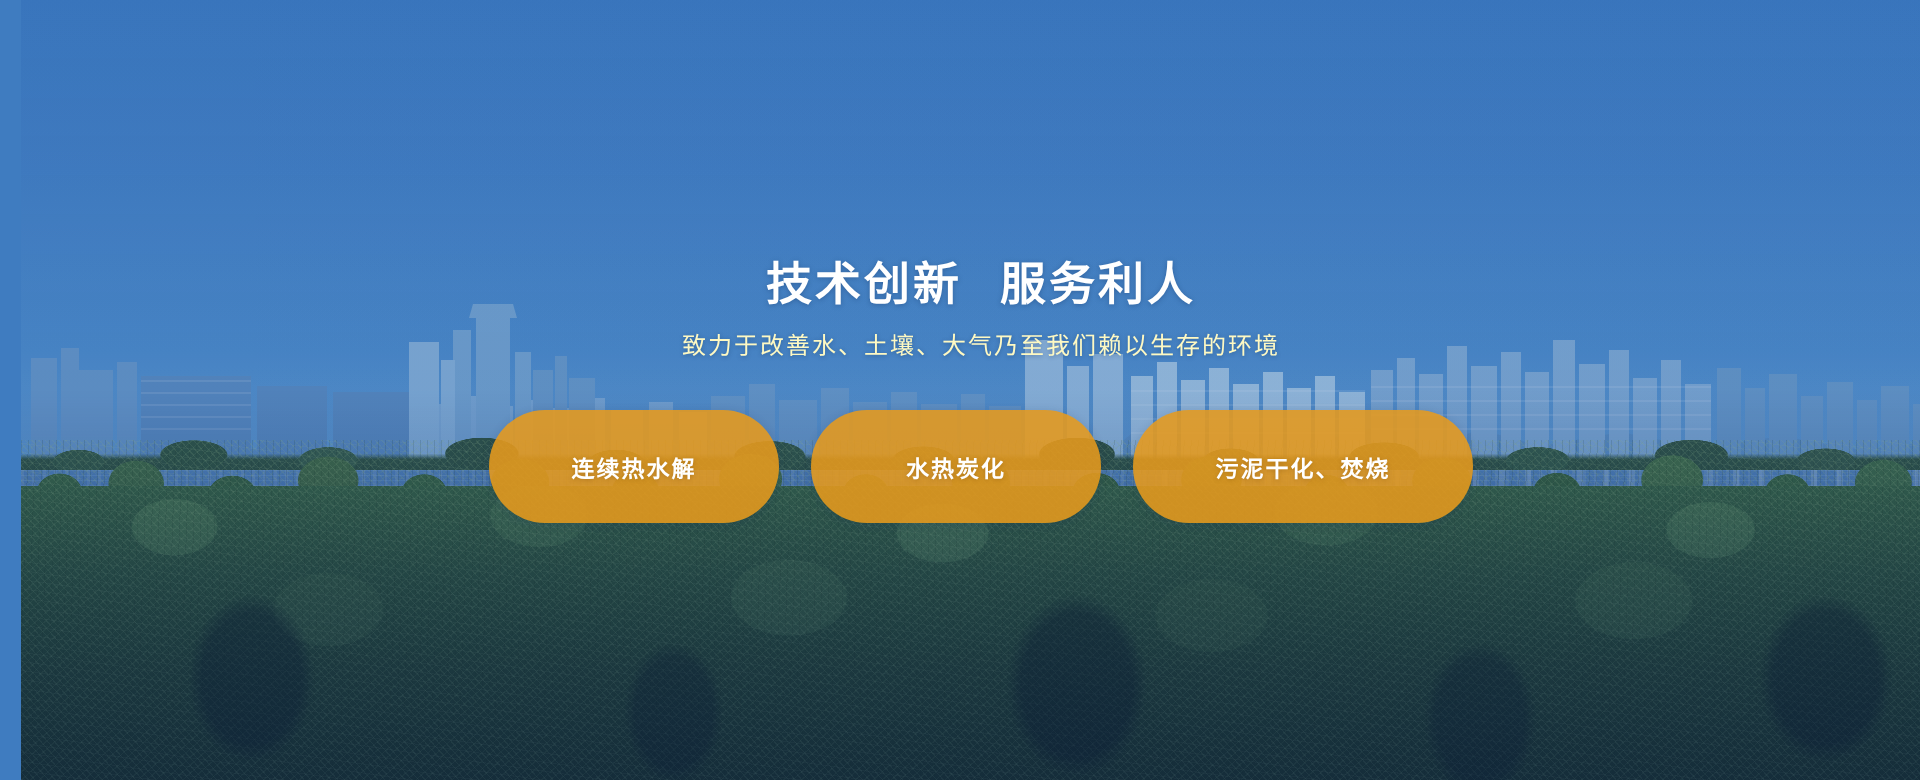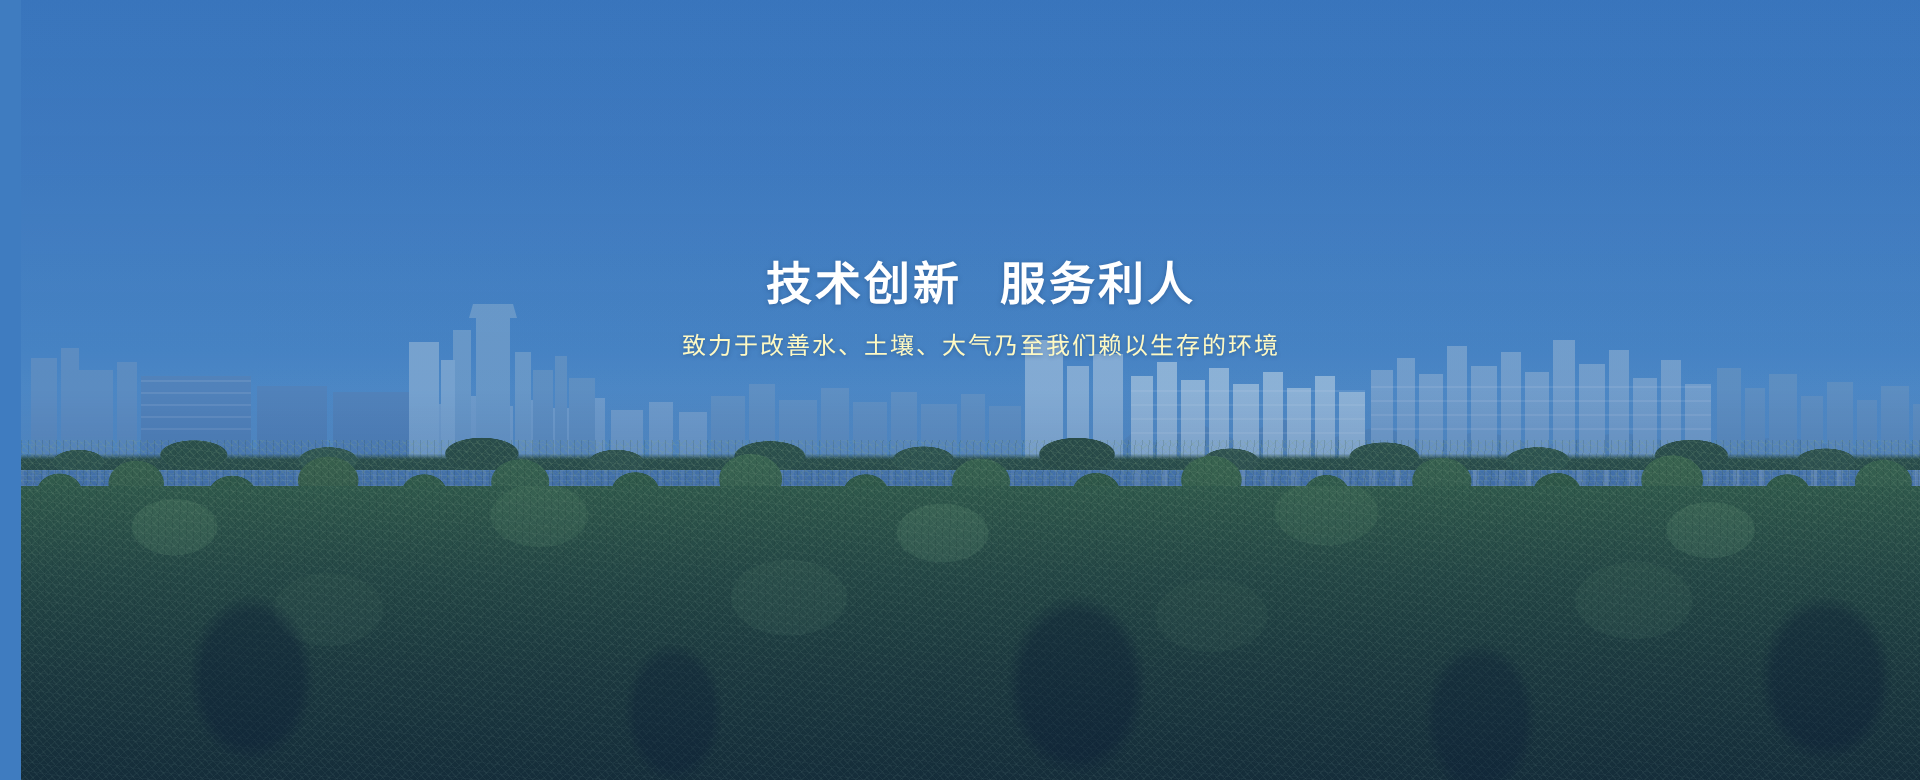--- a/index.html
+++ b/index.html
@@ -378,14 +378,29 @@
 
   <div class="tone"></div>
   <div class="tone2"></div>
 
   <div class="content">
 
     <h1 class="title">技术创新  服务利人</h1>
 
     <p class="subtitle">致力于改善水、土壤、大气乃至我们赖以生存的环境</p>
 
+    <div class="pill-row">
+
+      <div class="pill">
+        <span class="pill-label">连续热水解</span>
+      </div>
+
+      <div class="pill">
+        <span class="pill-label">水热炭化</span>
+      </div>
+
+      <div class="pill wide">
+        <span class="pill-label">污泥干化、焚烧</span>
+      </div>
+
+    </div>
   </div>
 </div>
 
 </body></html>

